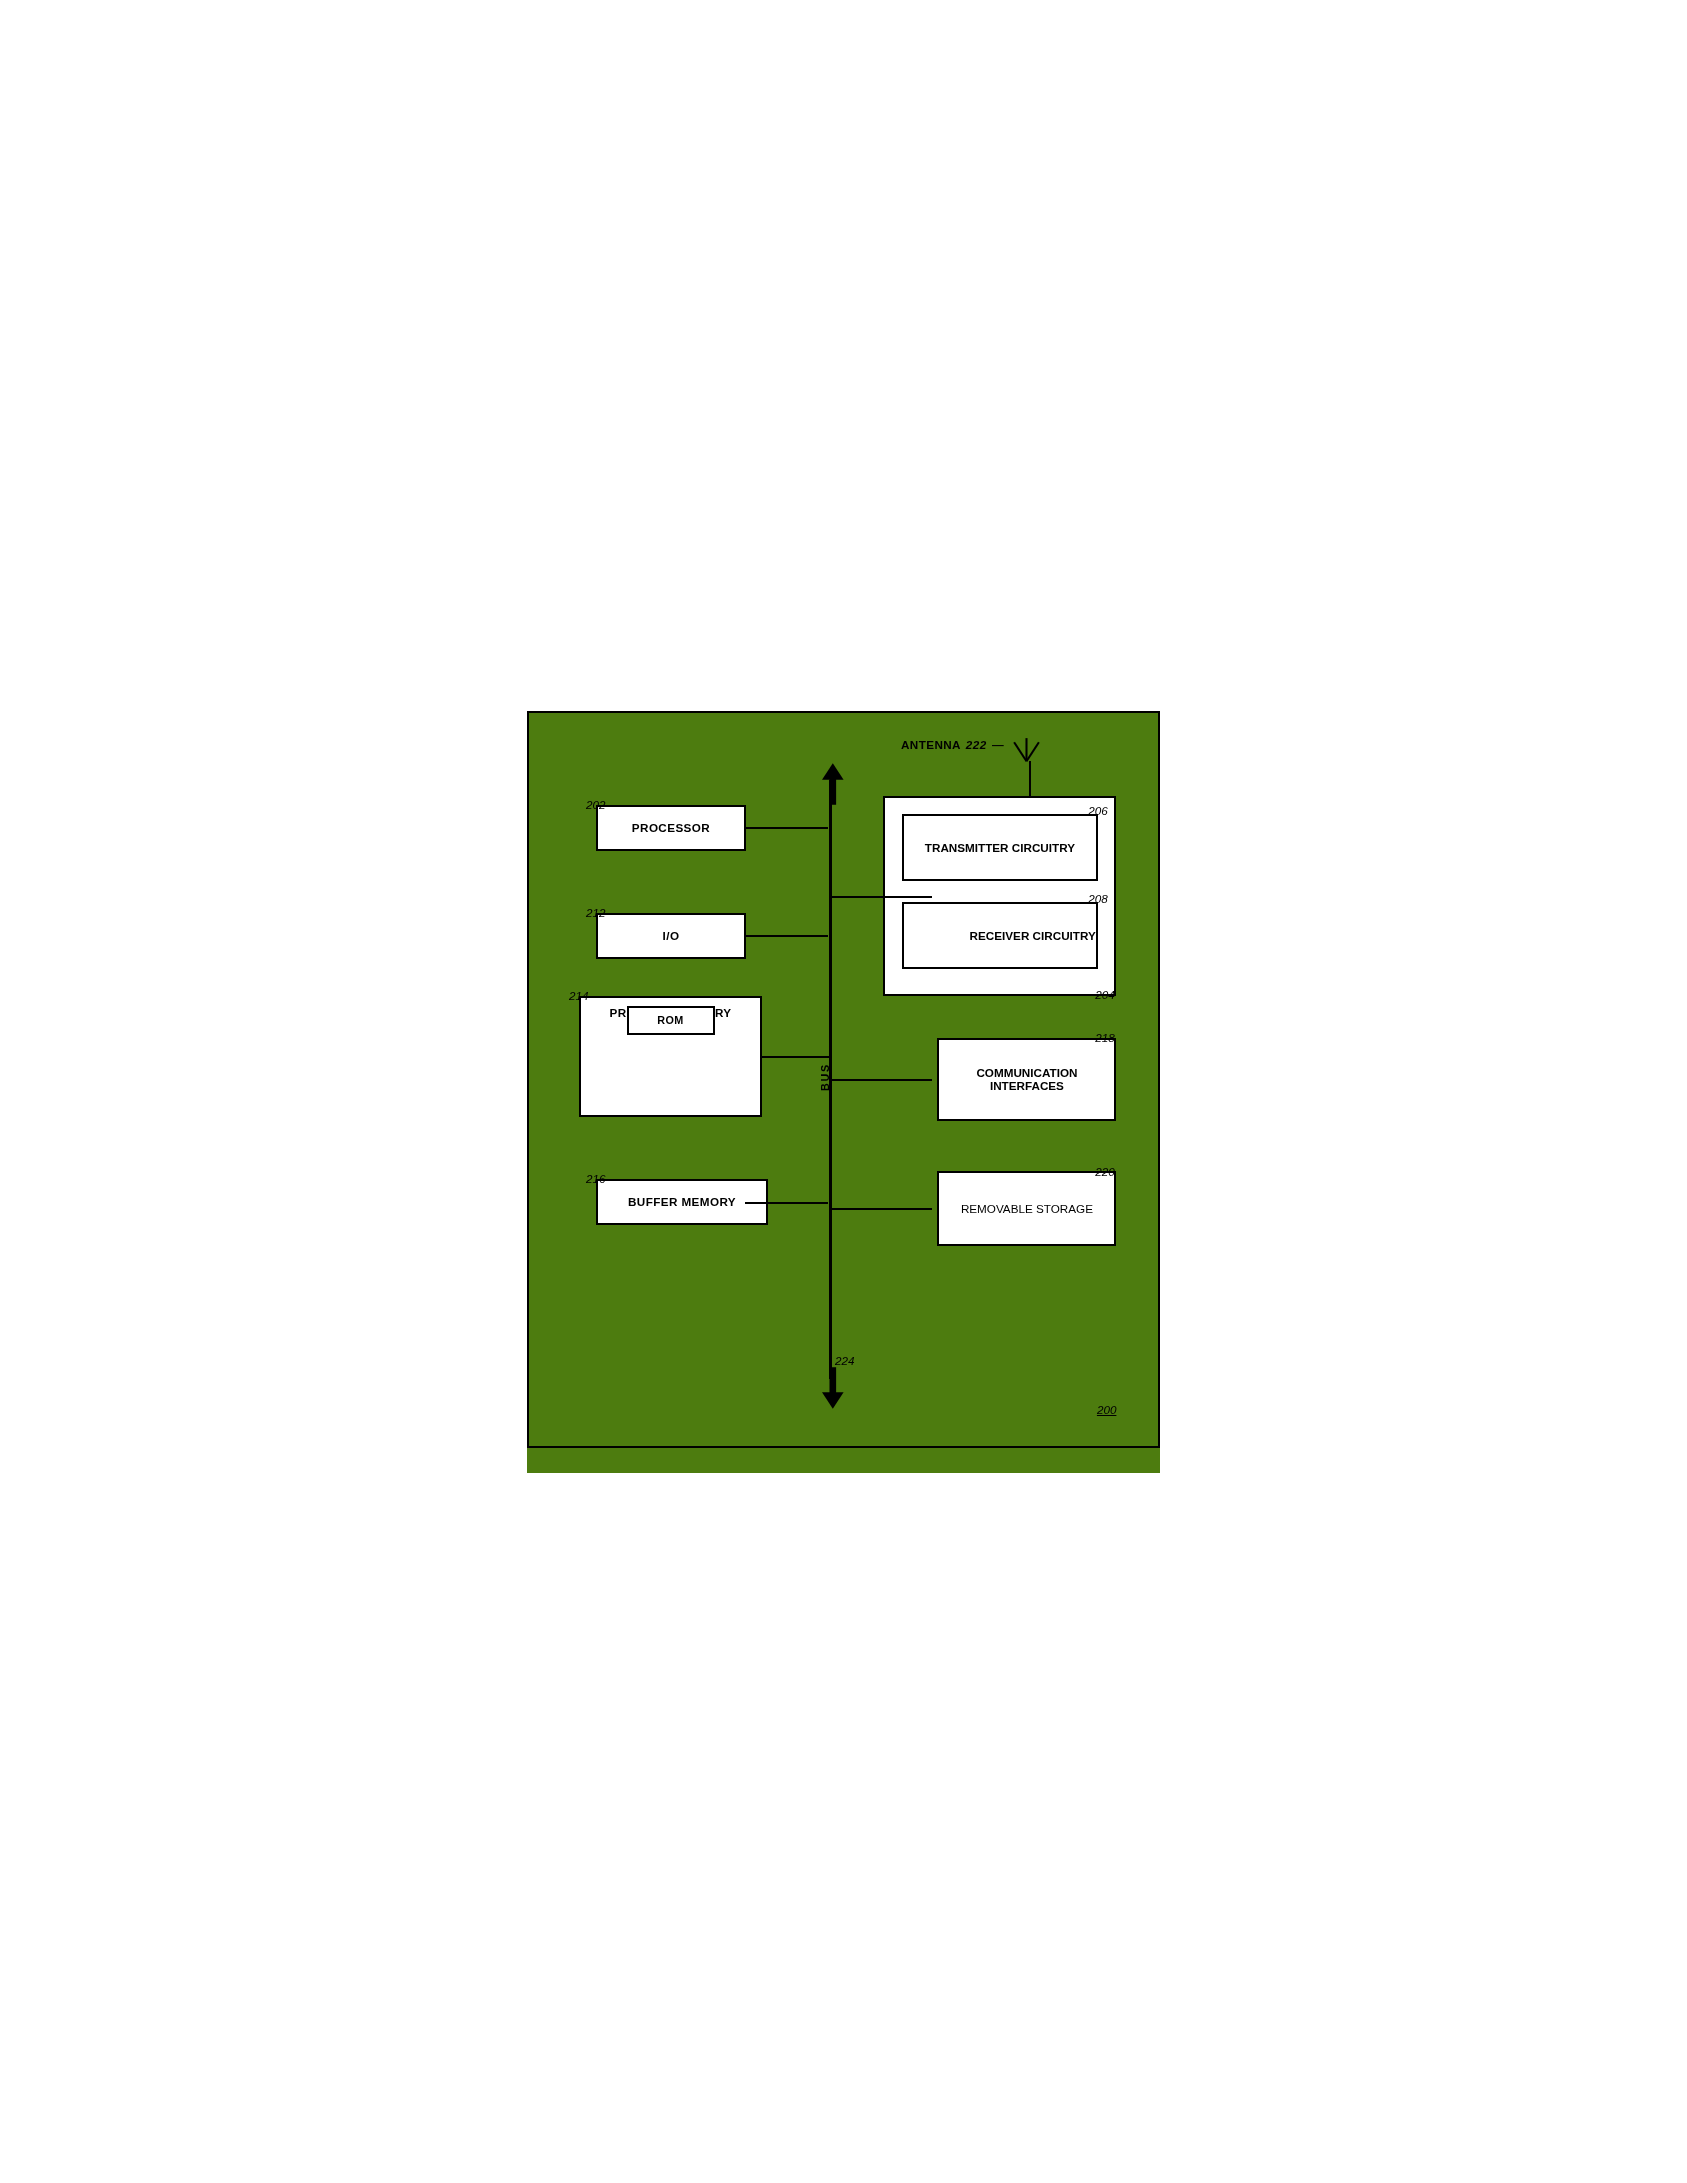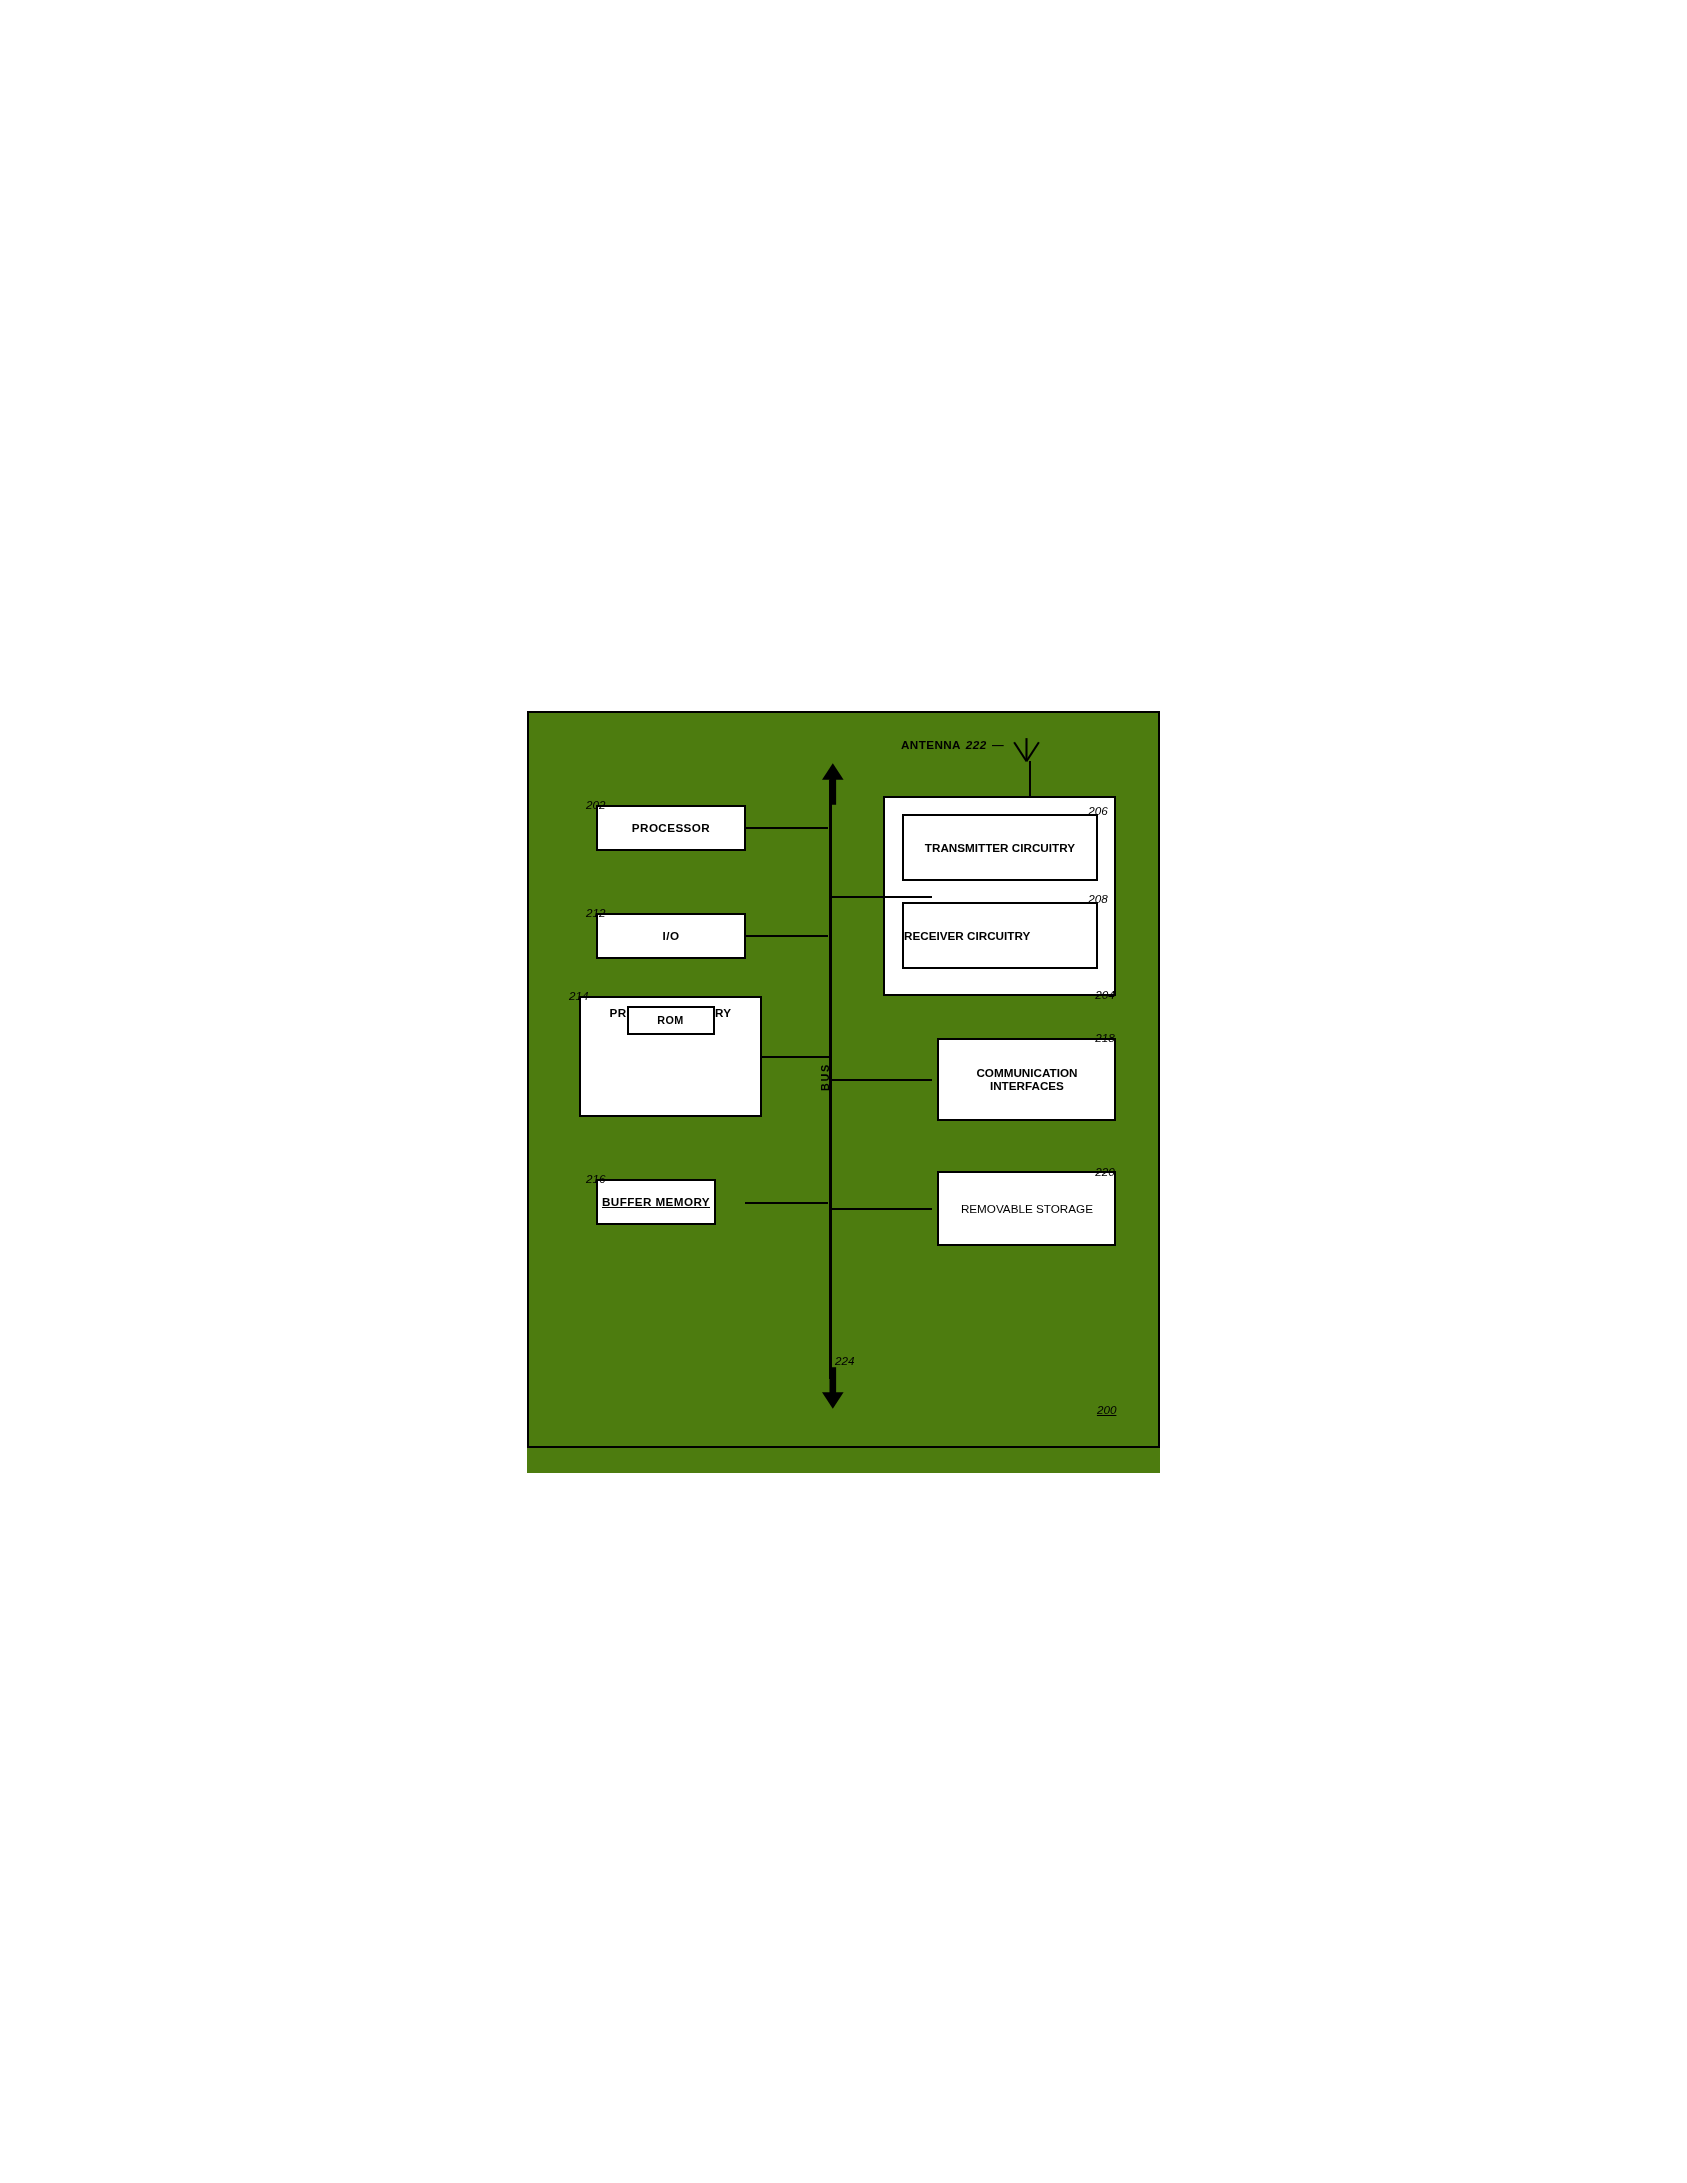--- a/index.html
+++ b/index.html
@@ -111,23 +111,22 @@
       font-size: 10.8px;
     }
     .rom-box {
       width: 88px;
       height: 29px;
       font-size: 10.8px;
     }
     .buffer-memory-box {
       left: 42px;
       top: 441px;
-      width: 120px;
+      width: 172px;
       height: 46px;
-      text-decoration: underline;
     }
 
     
     .transceiver-outer {
       position: absolute;
       right: 16.6px;
       top: 58px;
       width: 233px;
       height: 200px;
       border: 2.1px solid #000;
@@ -150,21 +149,21 @@
     }
     .receiver-box {
       position: absolute;
       top: 104px;
       left: 16.6px;
       right: 16.6px;
       height: 67px;
       border: 2.1px solid #000;
       display: flex;
       align-items: center;
-      justify-content: flex-start;
+      justify-content: flex-end;
       text-align: center;
       font-size: 11.7px;
       font-weight: bold;
       background: #fff;
     }
 
     .comm-interfaces-box {
       position: absolute;
       right: 16.6px;
       top: 300px;

